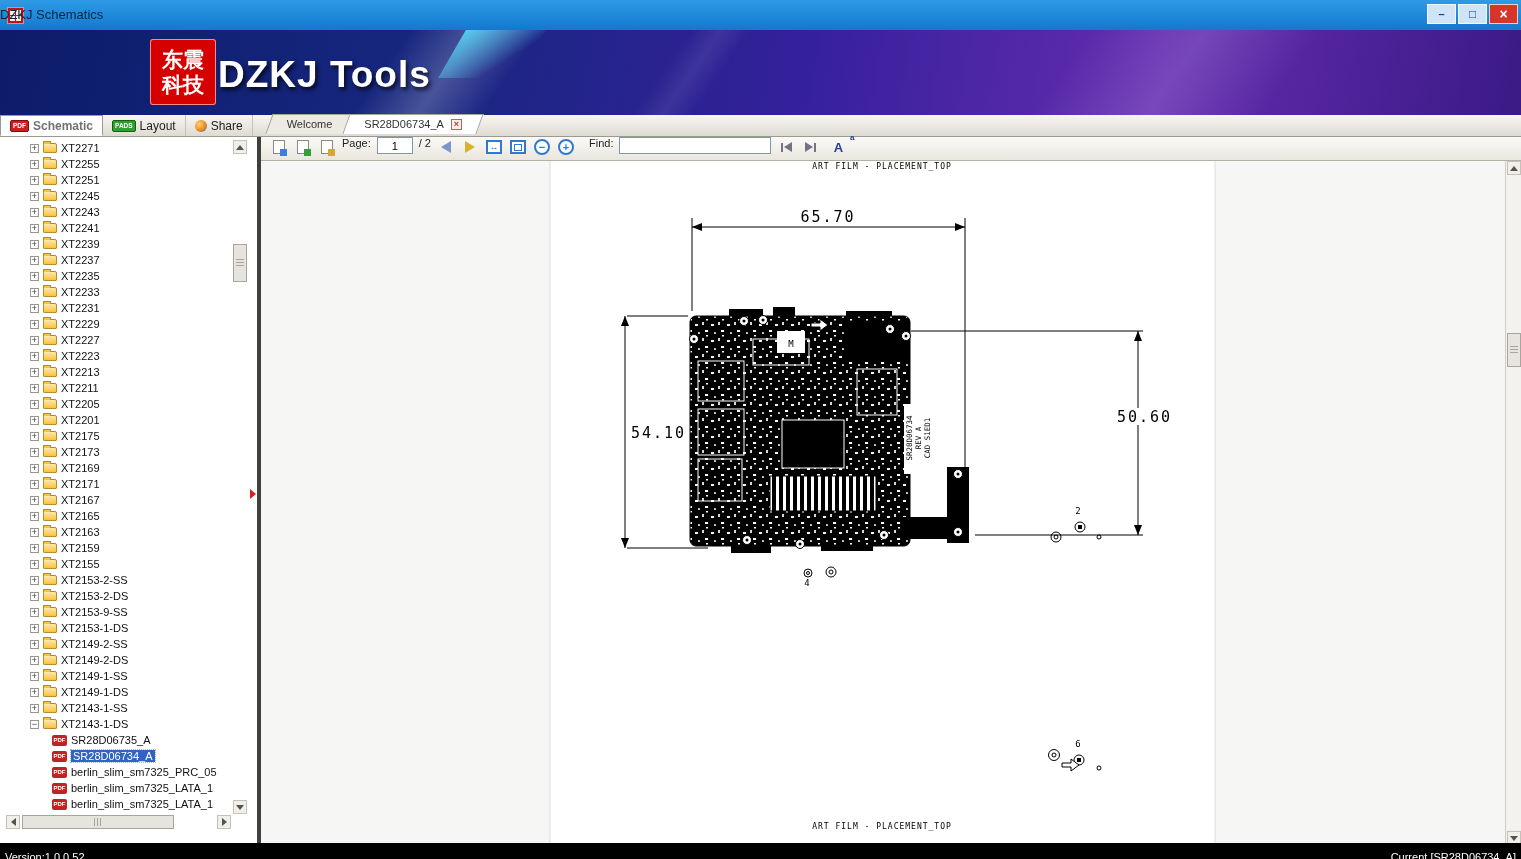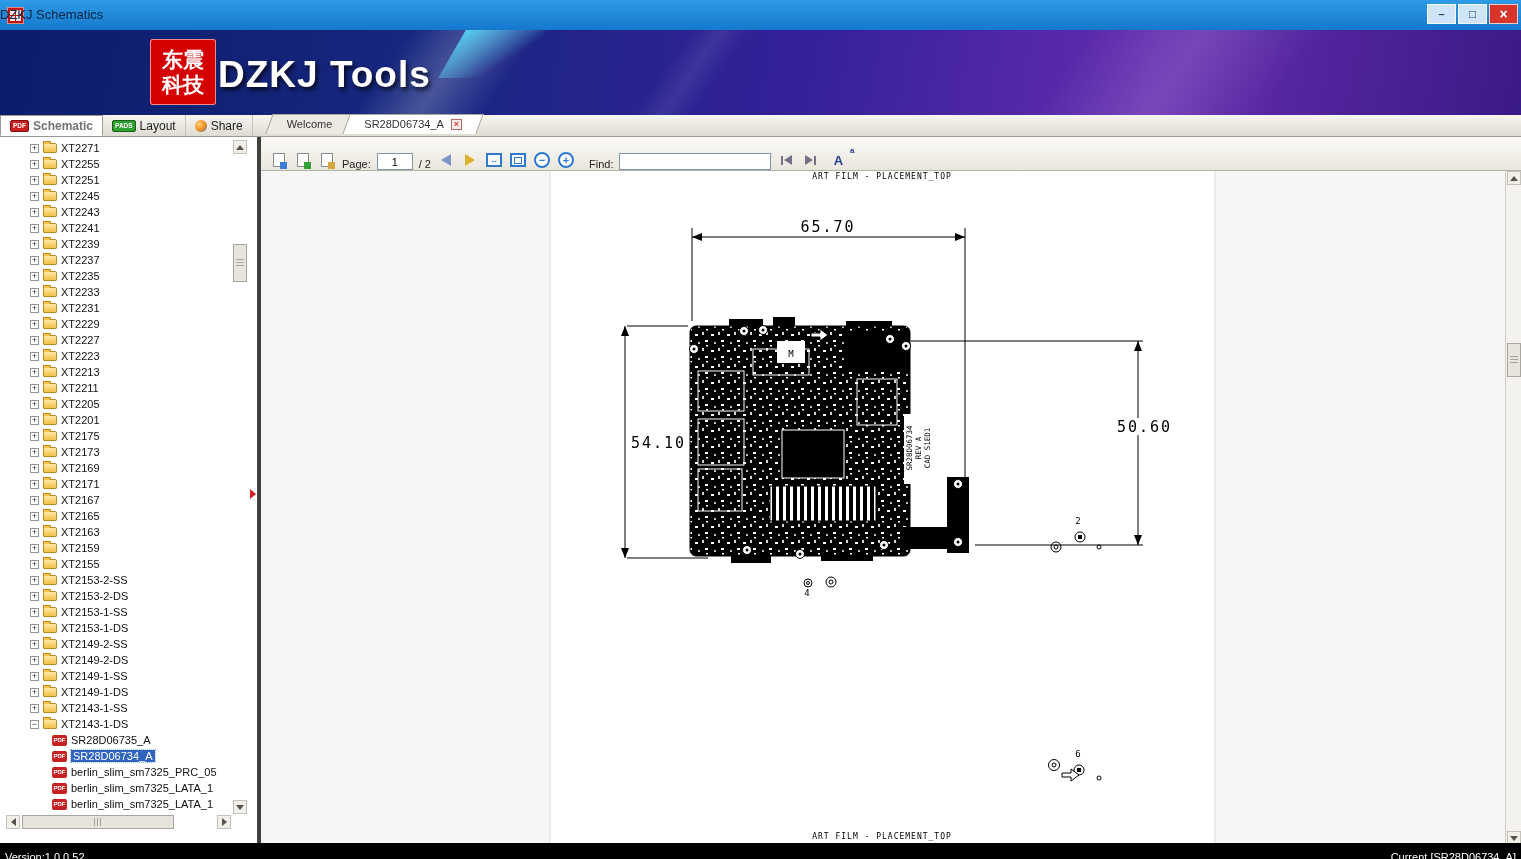--- a/index.html
+++ b/index.html
@@ -48,21 +48,21 @@
 .dtab>span{position:relative;z-index:1}
 .closex{margin-left:7px;width:11px;height:11px;border:1px solid #b4665f;background:#f6eeec;color:#c03a2d;font-size:9px;line-height:9px;text-align:center;font-weight:bold;cursor:pointer}
 .closex::before{content:"×"}
 
 
 .main{position:absolute;left:0;top:137px;right:0;bottom:14px;display:flex}
 .sidebar{position:relative;width:261px;border-right:4px solid #404040;background:#fff;overflow:hidden}
 .content{position:relative;flex:1;display:flex;flex-direction:column;min-width:0}
 
 
-.toolbar{height:34px;background:linear-gradient(#fbfaf7,#e9e6dd);border-bottom:1px solid #b3b0a5;display:flex;align-items:flex-end;gap:6px;padding:0 9px;font-size:11px;color:#222}
+.toolbar{height:24px;background:linear-gradient(#fbfaf7,#e9e6dd);border-bottom:1px solid #b3b0a5;display:flex;align-items:flex-start;gap:6px;padding:0 9px;font-size:11px;color:#222}
 .tbtn{height:20px;min-width:18px;display:flex;align-items:center;justify-content:center;cursor:pointer}
 .picon{position:relative;width:12px;height:14px;background:#fff;border:1px solid #8a8a8a}
 .picon .dec{position:absolute;right:-3px;bottom:-3px;width:7px;height:7px}
 .dec.blue{background:#3d7fd6}.dec.green{background:#35a035}.dec.gold{background:#d6a53d}
 .arrow-left{width:0;height:0;border-top:6px solid transparent;border-bottom:6px solid transparent;border-right:10px solid #7b97c9}
 .arrow-right{width:0;height:0;border-top:6px solid transparent;border-bottom:6px solid transparent;border-left:10px solid #d9b12e}
 .fit{width:16px;height:14px;border:2px solid #2f79cf;display:flex;align-items:center;justify-content:center;font-size:9px;color:#2f79cf;font-weight:bold;background:#fff}
 .fit.fw::after{content:"↔"}
 .fit.fp::after{content:"";width:6px;height:5px;border:1px solid #2f79cf}
 .zoomc{width:16px;height:16px;border:2px solid #2f79cf;border-radius:50%;display:flex;align-items:center;justify-content:center;color:#2f79cf;font-weight:bold;font-size:11px;line-height:1;background:#fff}
@@ -351,21 +351,21 @@
 
             <div class="trow">
               <span class="expander"></span>
               <span class="folder"></span>
               <span class="tlabel">XT2153-2-DS</span>
             </div>
 
             <div class="trow">
               <span class="expander"></span>
               <span class="folder"></span>
-              <span class="tlabel">XT2153-1-SS</span>
+              <span class="tlabel">XT2153-9-SS</span>
             </div>
 
             <div class="trow">
               <span class="expander"></span>
               <span class="folder"></span>
               <span class="tlabel">XT2153-1-DS</span>
             </div>
 
             <div class="trow">
               <span class="expander"></span>

